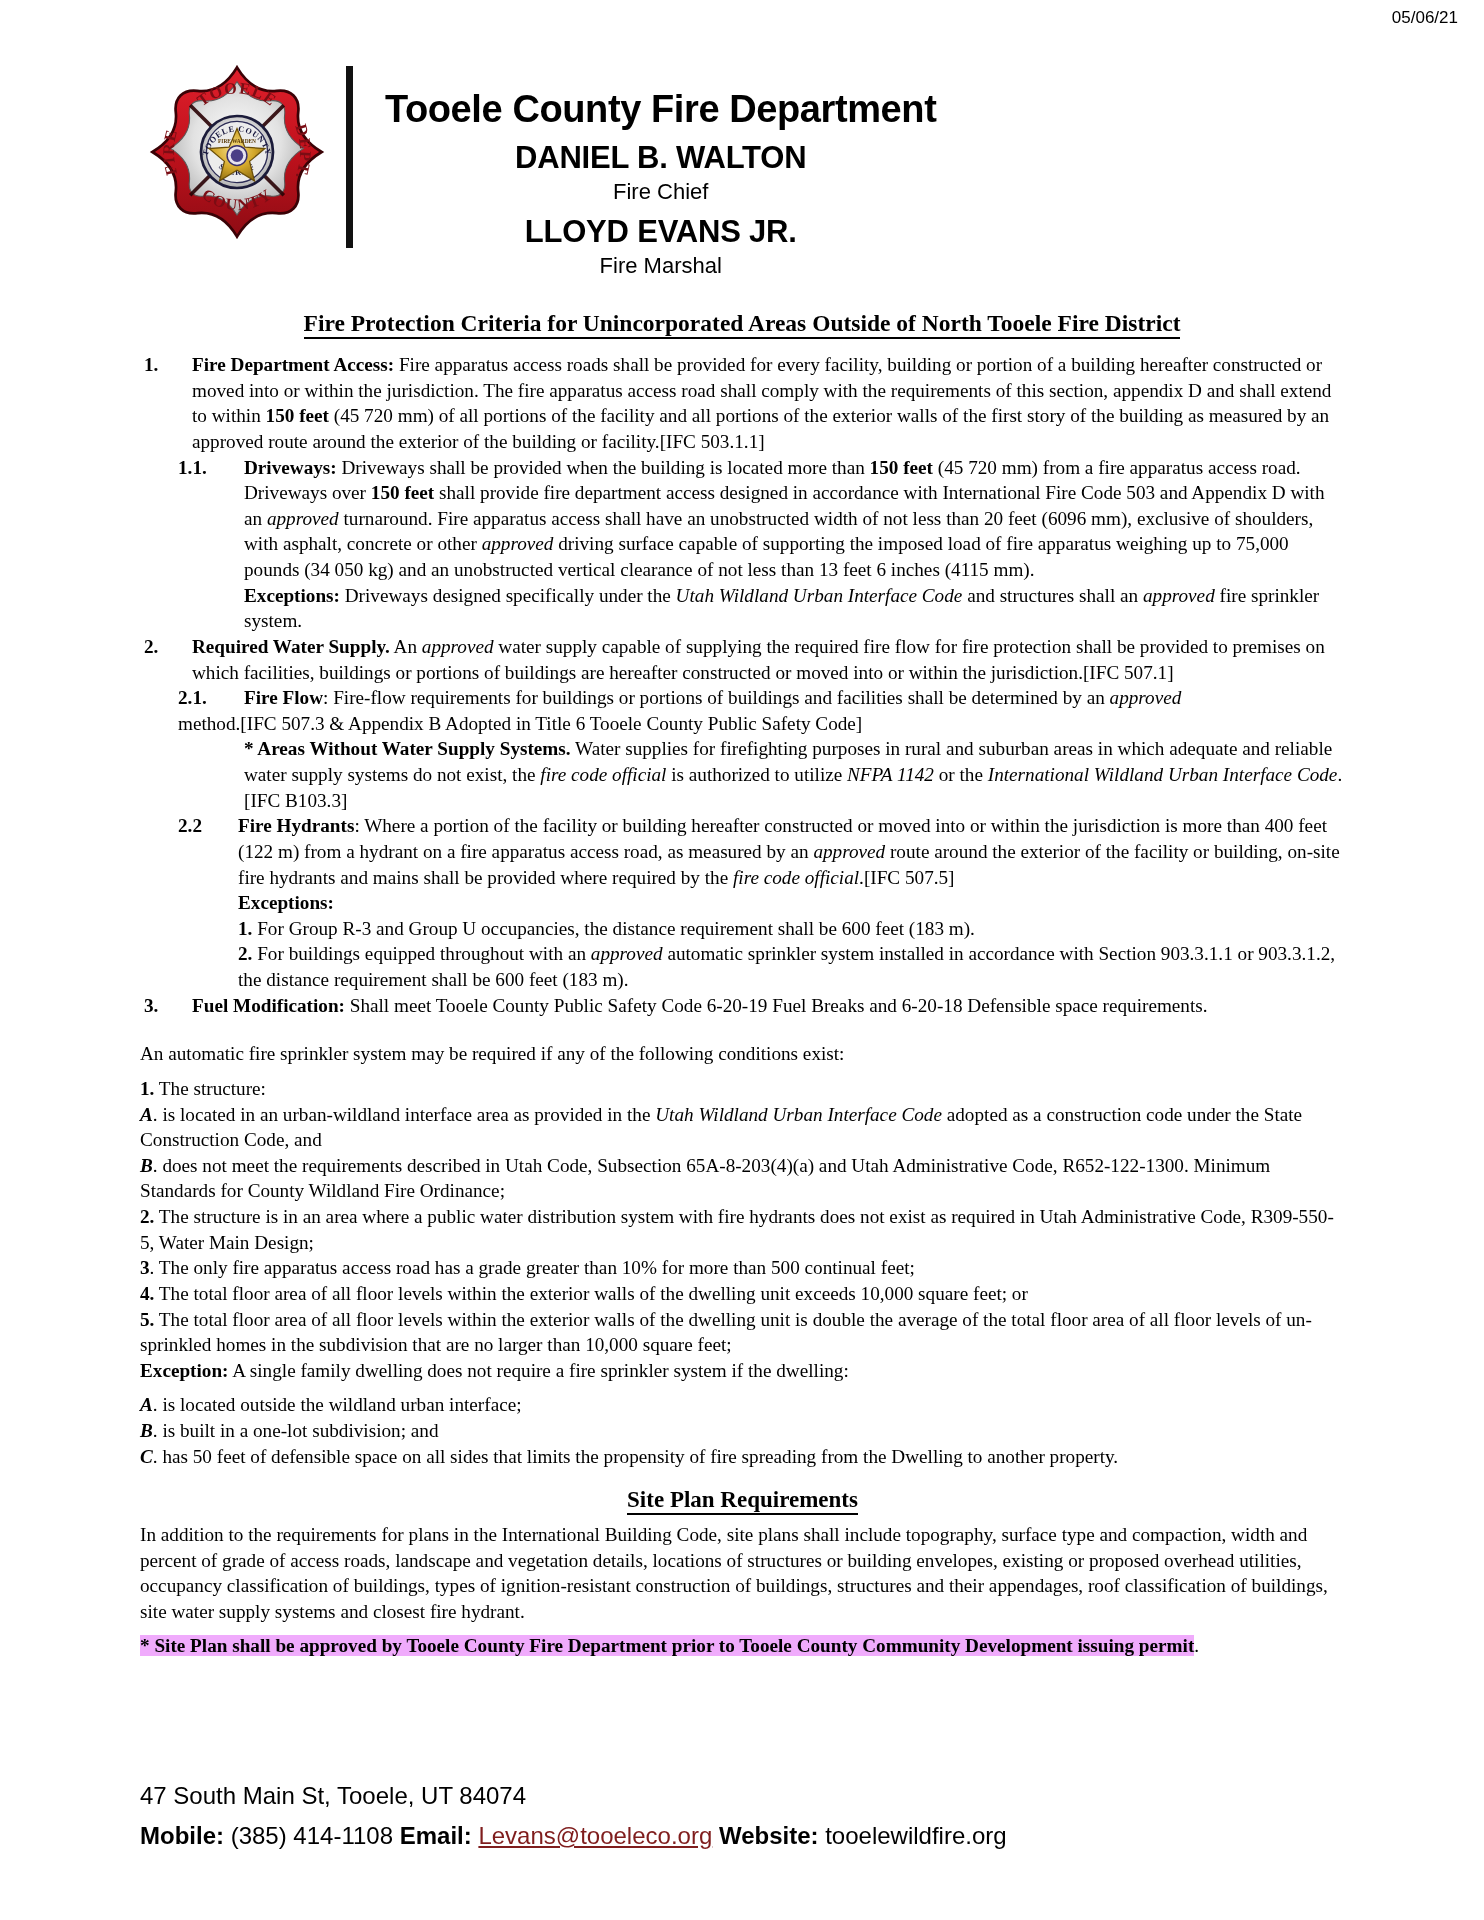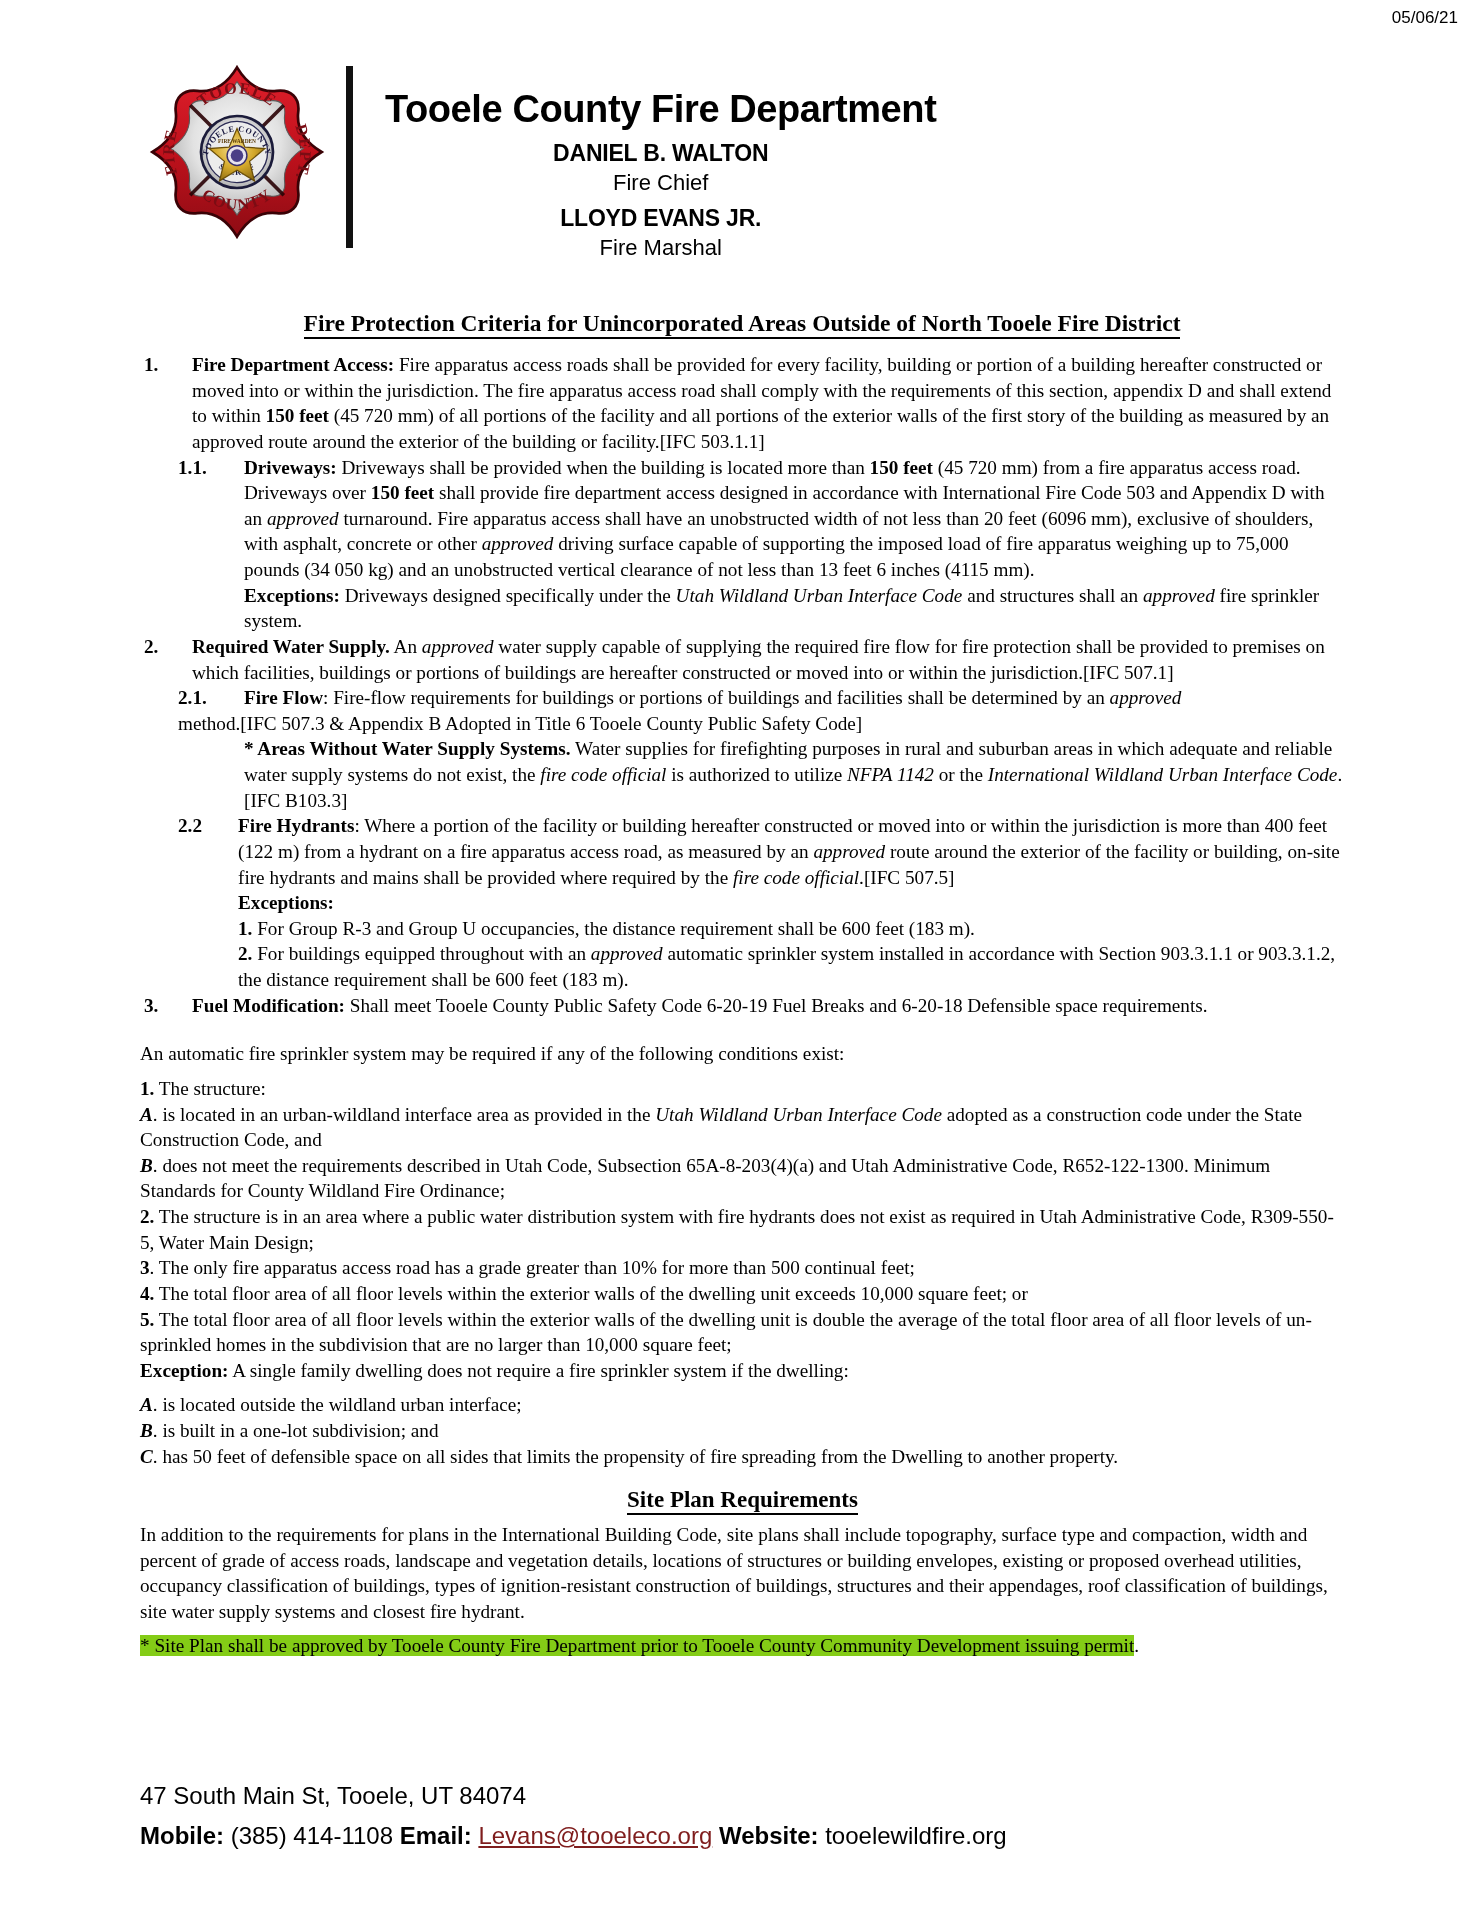--- a/index.html
+++ b/index.html
@@ -62,21 +62,21 @@
     font-family: "Liberation Sans", sans-serif;
   }
   .dept-name {
     font-size: 38px;
     font-weight: bold;
     letter-spacing: -0.4px;
     line-height: 1.05;
     white-space: nowrap;
   }
   .person-name {
-    font-size: 23px;
+    font-size: 31px;
     font-weight: bold;
     margin-top: 10px;
     letter-spacing: -0.2px;
   }
   .person-title {
     font-size: 22px;
     margin-top: 3px;
   }
   .person-name.second { margin-top: 9px; }
 
@@ -140,23 +140,24 @@
   b, .bd { font-weight: bold; }
 
   .flat-list { margin-top: 0; }
   .flat-list p { margin: 0; }
 
   .para { margin: 0; }
   .gap-sm { height: 9px; }
   .gap-md { height: 14px; }
 
   .highlight {
-    background: #84cc16;
+    background: #f0abfc;
     display: inline;
     box-decoration-break: clone;
+    font-weight: bold;
     -webkit-box-decoration-break: clone;
   }
 
   
   .footer {
     position: absolute;
     left: 140px;
     top: 1778px;
     width: 1200px;
     font-family: "Liberation Sans", sans-serif;

